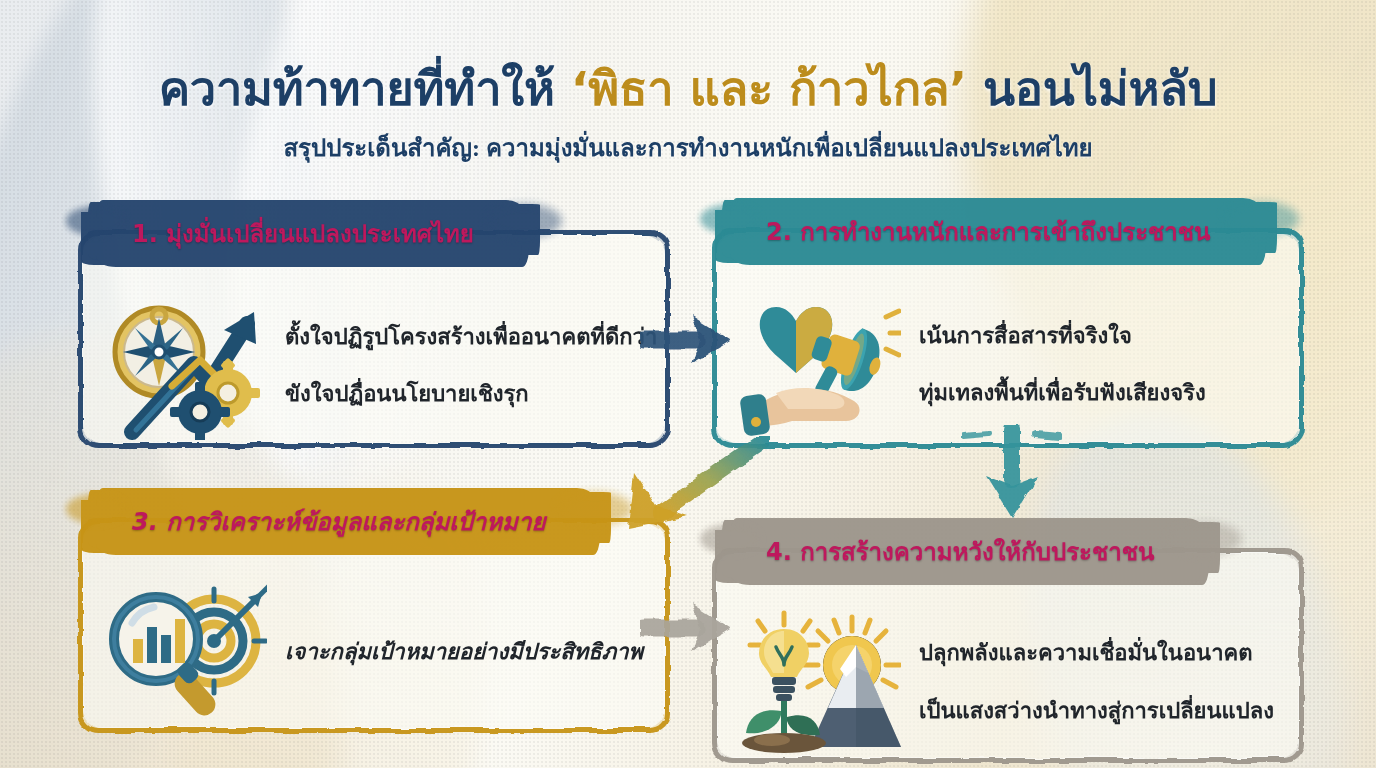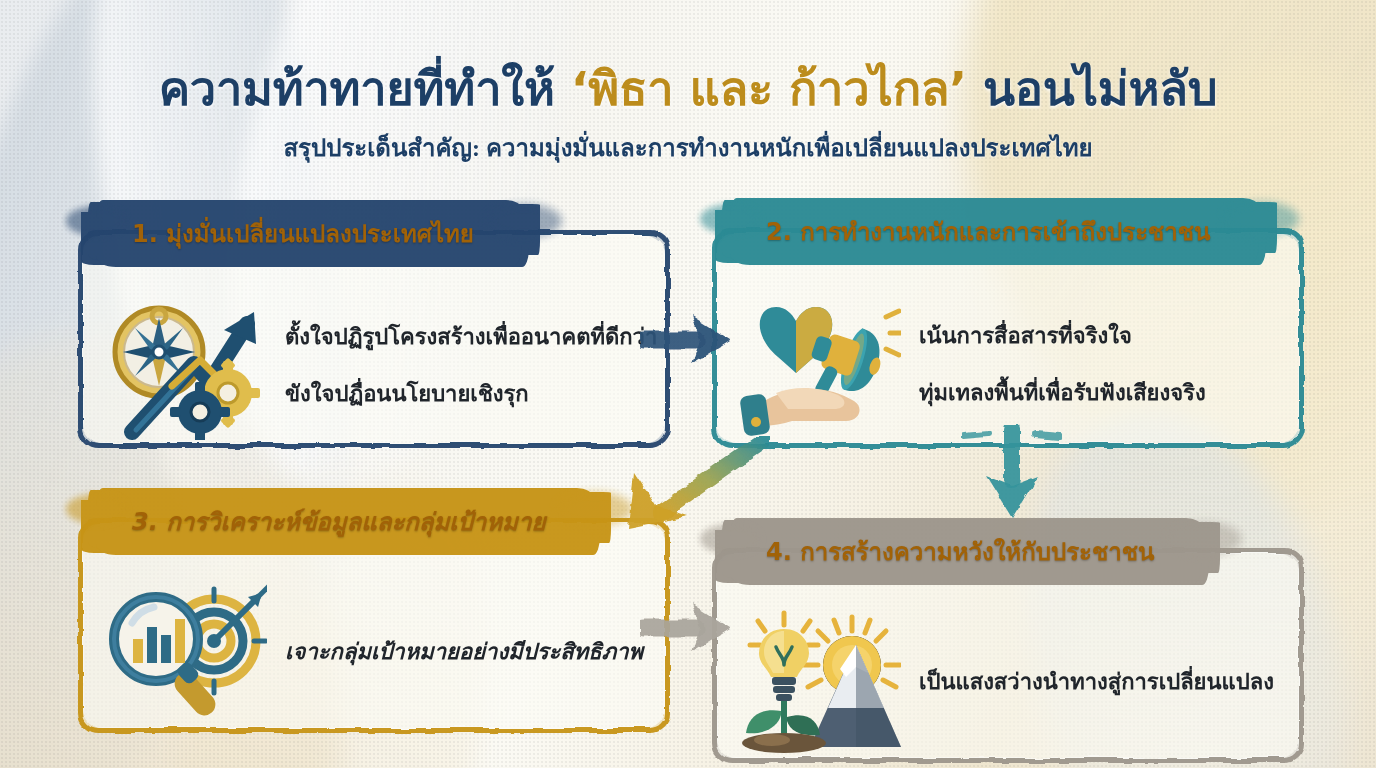--- a/index.html
+++ b/index.html
@@ -109,21 +109,21 @@
     background:var(--bc); opacity:.55;
     border-radius:50%; filter:blur(3px);
   }
   .banner-paint::after{
     content:""; position:absolute; right:-40px; top:4px; width:76px; height:34px;
     background:var(--bc); opacity:.45;
     border-radius:50%; filter:blur(4px);
   }
   .banner-text{
     position:relative; z-index:2;
-    color:#a16207; font-size:24px; font-weight:700; white-space:nowrap;
+    color:#be185d; font-size:24px; font-weight:700; white-space:nowrap;
     text-shadow:0 1px 2px rgba(0,0,0,.28);
   }
   .card-body{
     position:absolute; left:0; right:0; top:62px; bottom:10px;
     display:flex; align-items:center; gap:18px; padding:0 26px 0 24px;
   }
   .card-icon{ flex:0 0 auto; width:165px; height:150px; position:relative; }
   .card-lines{ flex:1 1 auto; display:flex; flex-direction:column; gap:30px; }
   .card-line{
     font-size:22px; font-weight:600; color:#20252b; line-height:1.25;
@@ -369,20 +369,21 @@
             <rect x="-8" y="87" width="16" height="7" rx="3" fill="#3b5160"></rect>
             <rect x="-3" y="94" width="6" height="38" fill="#2f7a5e"></rect>
             <path d="M-3 104 C-26 100 -36 112 -38 126 C-20 128 -6 120 -3 108 Z" fill="#3f8f6a"></path>
             <path d="M3 110 C24 104 34 114 36 128 C18 130 6 124 3 114 Z" fill="#2f6f55"></path>
             <ellipse cx="0" cy="136" rx="42" ry="10" fill="#6a553b"></ellipse>
             <ellipse cx="-12" cy="133" rx="18" ry="6" fill="#8a6f4c"></ellipse>
           </g>
         </svg>
       </div>
       <div class="card-lines">
+        <div class="card-line">ปลุกพลังและความเชื่อมั่นในอนาคต</div>
         <div class="card-line">เป็นแสงสว่างนำทางสู่การเปลี่ยนแปลง</div>
       </div>
     </div>
   </div>
 
   <div class="arrow" id="arrow-1-2">
     <svg viewBox="0 0 96 84" width="96" height="84" filter="url(#brush)">
       <path d="M4 44 L56 44" stroke="#2d5278" stroke-width="17" stroke-linecap="round" opacity=".92"></path>
       <polygon points="52,20 90,44 52,68 60,44" fill="#2d5278" opacity=".95"></polygon>
     </svg>

